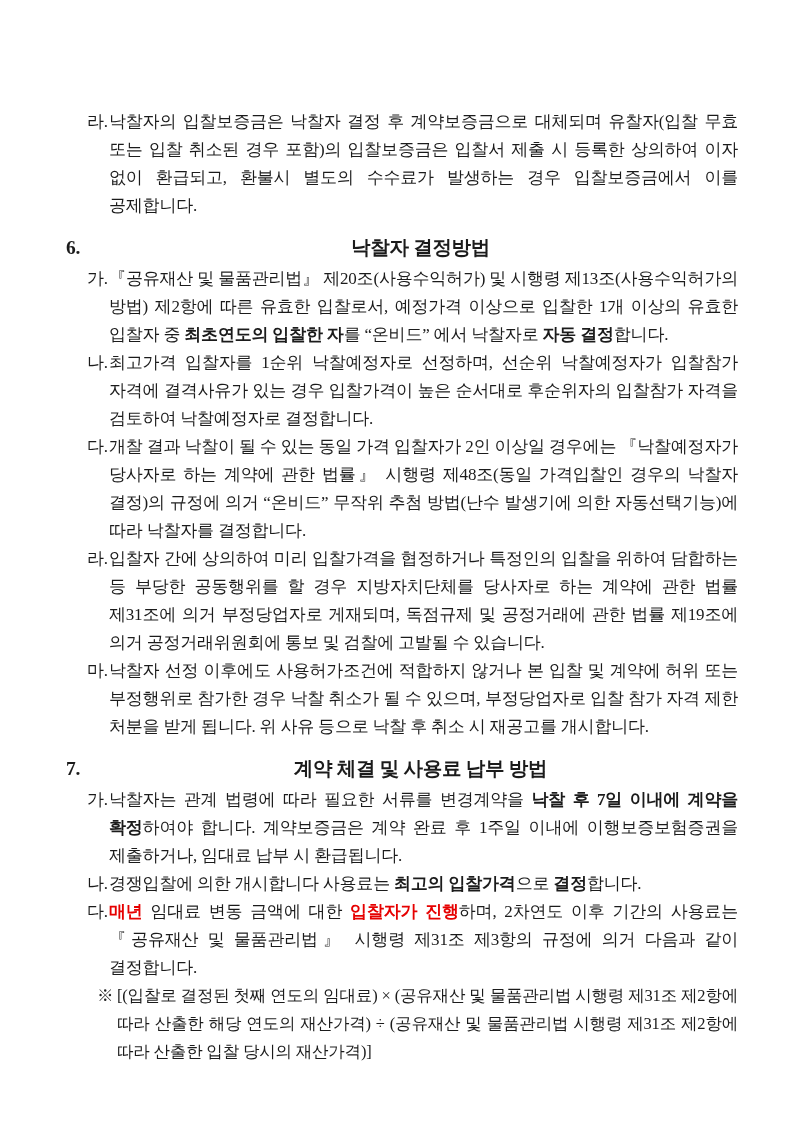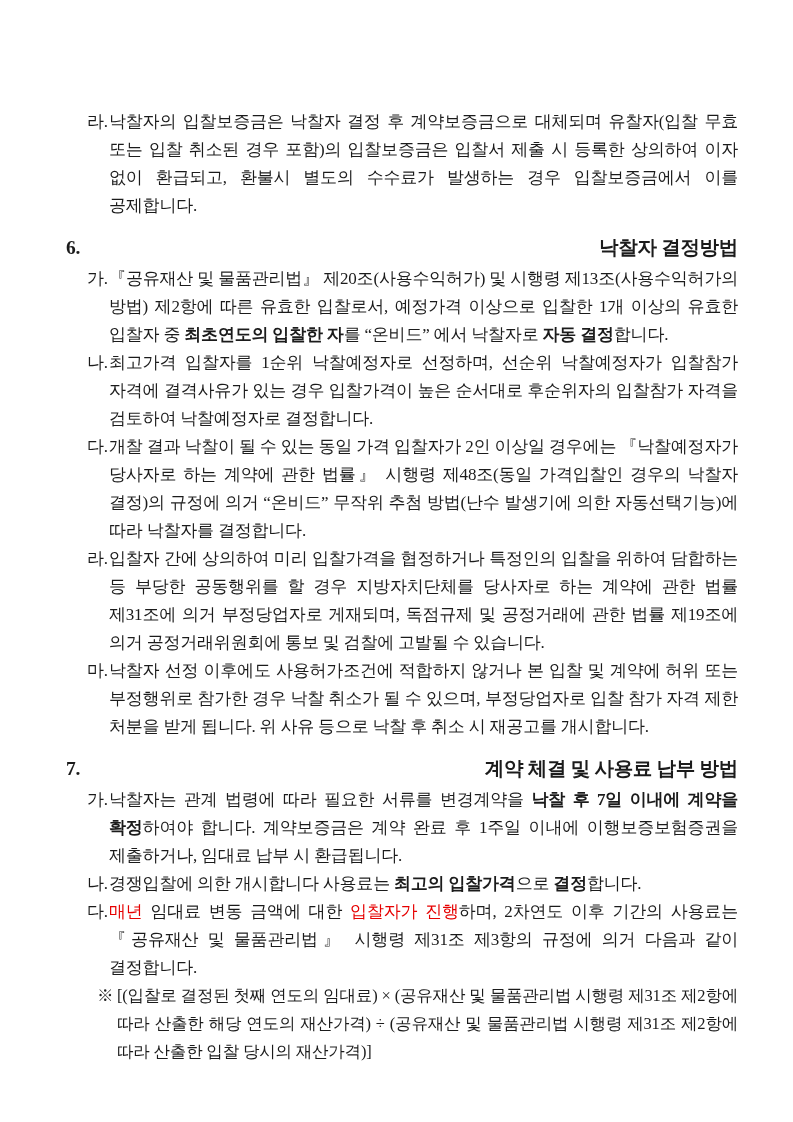--- a/index.html
+++ b/index.html
@@ -46,37 +46,37 @@
     margin: 13px 0 2px 66px;
     font-size: 19.5px;
     font-weight: bold;
     line-height: 30px;
     letter-spacing: -0.3px;
   }
   .heading .label {
     flex: 0 0 25px;
   }
   .heading .text {
-    text-align: right;
+    text-align: center;
     margin-left: 12px;
   }
   .note {
     margin-left: 97px;
     font-size: 16.5px;
     line-height: 28px;
     letter-spacing: -0.2px;
   }
   .note .label {
     flex: 0 0 20px;
   }
   .seg-bold {
     font-weight: bold;
   }
   .seg-red {
-    font-weight: normal;
+    font-weight: bold;
     color: #e60000;
   }
 </style>
 </head>
 <body>
 
 <div class="page">
     <div class="block item">
       <span class="label">라.</span>
       <div class="text"><span class="seg-normal">낙찰자의 입찰보증금은 낙찰자 결정 후 계약보증금으로 대체되며 유찰자(입찰 무효 또는 입찰 취소된 경우 포함)의 입찰보증금은 입찰서 제출 시 등록한 상의하여 이자 없이 환급되고, 환불시 별도의 수수료가 발생하는 경우 입찰보증금에서 이를 공제합니다.</span></div>

